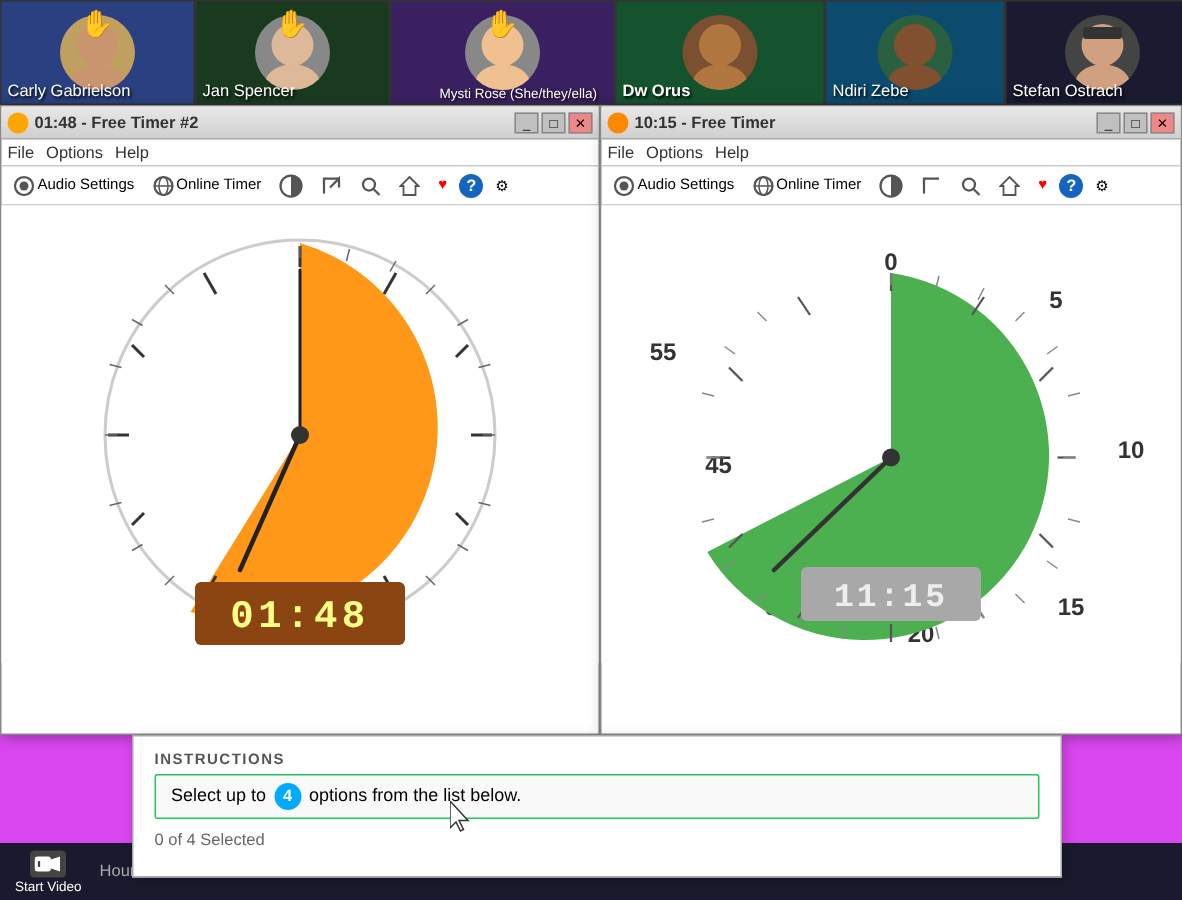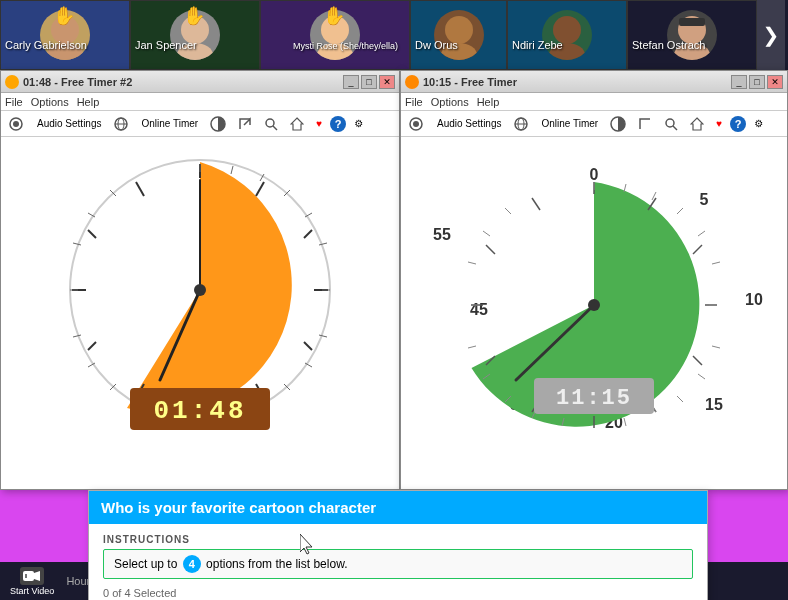--- a/index.html
+++ b/index.html
@@ -23,21 +23,21 @@
     }
     .video-thumb .thumb-bg {
       width: 100%;
       height: 100%;
       display: flex;
       align-items: center;
       justify-content: center;
     }
     .video-thumb .name-label {
       position: absolute;
-      bottom: 18px;
+      bottom: 2px;
       left: 4px;
       color: white;
       font-size: 11px;
       text-shadow: 1px 1px 2px #000;
     }
     .video-thumb .hand-icon {
       position: absolute;
       top: 4px;
       left: 50%;
       transform: translateX(-50%);
@@ -151,21 +151,21 @@
       align-items: center;
       padding: 2px 4px;
       border-bottom: 1px solid #ccc;
       height: 26px;
       gap: 4px;
       font-size: 10px;
     }
     .toolbar-btn {
       display: flex;
       align-items: center;
-      gap: 14px;
+      gap: 2px;
       cursor: pointer;
       padding: 1px 3px;
       border: 1px solid transparent;
     }
 
     
     .clock-area {
       display: flex;
       align-items: center;
       justify-content: center;
@@ -308,21 +308,21 @@
       <div class="avatar-circle" style="background:#888; font-size:14px; overflow:hidden;">
         <svg width="50" height="50" viewBox="0 0 50 50">
             <circle cx="25" cy="20" r="14" fill="#f0c090"></circle>
             <ellipse cx="25" cy="45" rx="18" ry="12" fill="#f0c090"></ellipse>
           </svg>
       </div>
     </div>
     <span class="hand-icon">✋</span>
     <span class="name-label" style="font-size:9px;padding-left:28px;">Mysti Rose (She/they/ella)</span>
   </div>
-  <div class="video-thumb" style="background:#0c4a6e; width:97px;">
+  <div class="video-thumb" style="background:#14532d; width:140px;font-weight:bold;">
     <div class="thumb-bg">
       <div class="avatar-circle" style="background:#7a5030; font-size:14px; overflow:hidden;">
         <svg width="50" height="50" viewBox="0 0 50 50">
             <circle cx="25" cy="20" r="14" fill="#b07840"></circle>
             <ellipse cx="25" cy="45" rx="18" ry="12" fill="#b07840"></ellipse>
           </svg>
       </div>
     </div>
     <span class="name-label">Dw Orus</span>
   </div>
@@ -593,23 +593,20 @@
 
         <circle cx="180" cy="155" r="6" fill="#333"></circle>
 
         <rect x="120" y="228" width="120" height="36" rx="4" fill="#a8a8a8"></rect>
         <text x="180" y="254" text-anchor="middle" fill="#eeeeee" font-size="22" font-family="Courier New" font-weight="bold" letter-spacing="2">11:15</text>
       </svg>
     </div>
   </div>
 
   <div class="survey-panel">
-    <div class="survey-header">
-      <span>Who is your favorite cartoon character</span>
-    </div>
     <div class="survey-body">
       <div class="survey-instructions-label">INSTRUCTIONS</div>
       <div class="survey-instructions-text">
         <span>Select up to</span>
         <span class="badge">4</span>
         <span>options from the list below.</span>
       </div>
       <div class="survey-count">0 of 4 Selected</div>
 
     </div>

